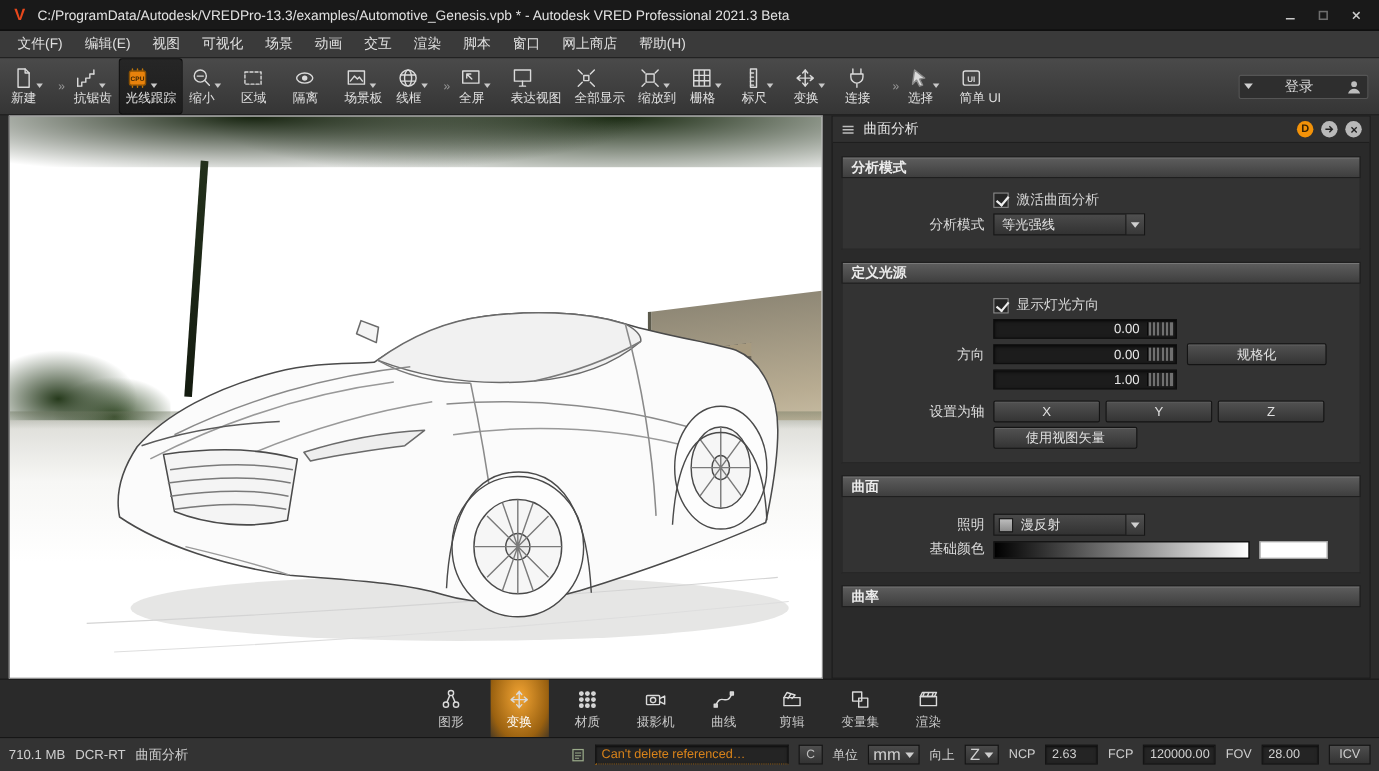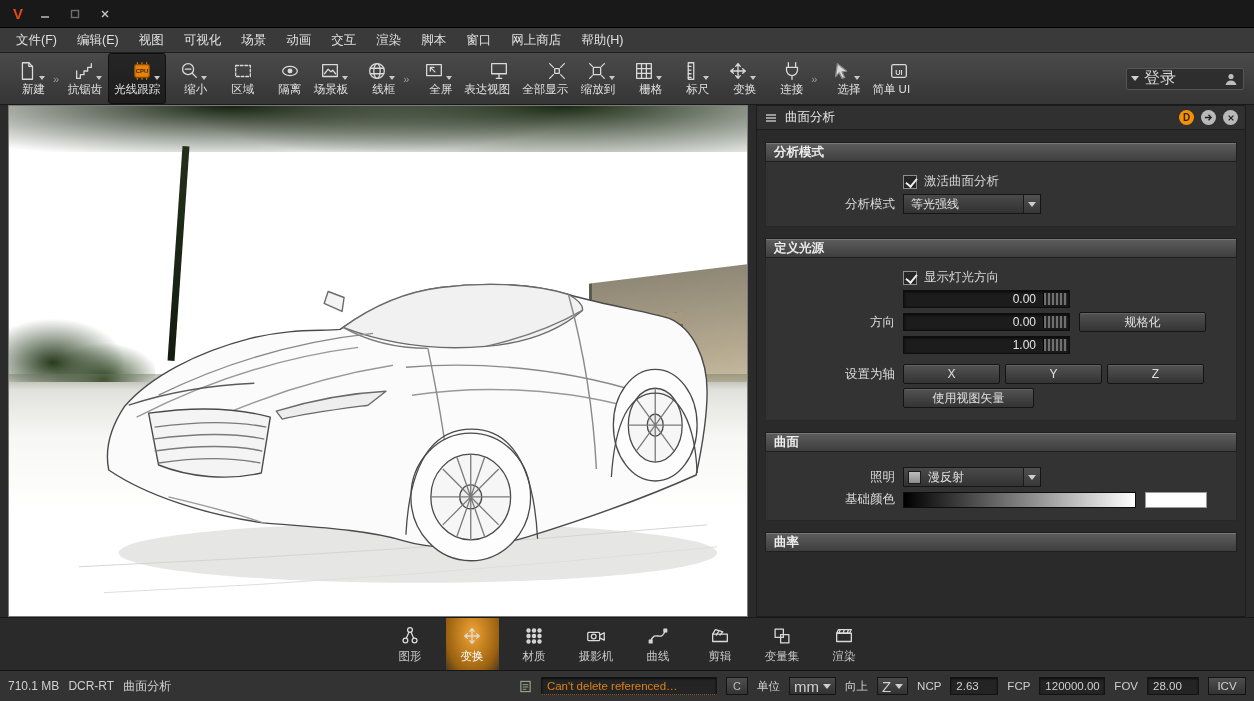--- a/index.html
+++ b/index.html
@@ -15,32 +15,32 @@
   .winbtn { width:22px; height:18px; display:flex; align-items:center; justify-content:center; }
   .winbtn svg { width:12px; height:12px; stroke:#c9c9c9; stroke-width:1.4; fill:none; }
   .winbtn.dim svg { stroke:#6e6e6e; }
 
   
   .menubar { height:25px; background:#3a3a3a; border-bottom:1px solid #1d1d1d; display:flex; align-items:center; padding:0 6px; }
   .menu-item { padding:3px 10px; font-size:12.5px; color:#e0e0e0; cursor:default; }
 
   
   .toolbar { height:52px; background:linear-gradient(#4a4a4a,#353535); border-bottom:1px solid #1a1a1a; display:flex; align-items:stretch; padding:0 4px; }
-  .tb-item { display:flex; flex-direction:column; align-items:flex-end; justify-content:center; min-width:47px; padding:12px 5px; gap:0; border:1px solid transparent; border-radius:3px; }
+  .tb-item { display:flex; flex-direction:column; align-items:flex-start; justify-content:center; min-width:47px; padding:12px 5px; gap:0; border:1px solid transparent; border-radius:3px; }
   .tb-item.active { background:linear-gradient(#262626,#1d1d1d); border-color:#101010; }
   .tb-item .ic { height:26px; display:flex; align-items:flex-end; gap:1px; }
   .tb-item .lbl { font-size:11.5px; color:#e0e0e0; white-space:nowrap; }
   .i { width:22px; height:22px; fill:none; stroke:#dadada; stroke-width:1.4; stroke-linecap:round; stroke-linejoin:round; }
   .arr { width:0; height:0; border-left:3.5px solid transparent; border-right:3.5px solid transparent; border-top:4px solid #c8c8c8; margin-bottom:2px; }
   .tb-sep { align-self:center; color:#9b9b9b; font-size:11px; padding:0 2px; }
   .tb-sep::before { content:"\00BB"; }
   .tb-spacer { flex:1; }
   .login-box { align-self:center; display:flex; align-items:center; width:118px; height:22px; background:#2e2e2e; border:1px solid #555; border-radius:2px; padding:0 4px; gap:5px; margin-right:6px; }
   .caret { width:0; height:0; border-left:4px solid transparent; border-right:4px solid transparent; border-top:5px solid #cfcfcf; }
-  .login-box .lbl { font-size:16px; flex:1; }
+  .login-box .lbl { font-size:13px; flex:1;margin-left:24px; }
   .user-ic { width:16px; height:16px; }
 
   
   .main { height:512px; display:flex; padding-left:8px; gap:8px; background:#2b2b2b; }
 
   .viewport { position:relative; width:740px; height:512px; border:1px solid #7a7a7a; overflow:hidden; background:#fff; flex:none; }
   .sky { position:absolute; left:0; top:0; right:0; height:278px;
     background:
       radial-gradient(180px 130px at 44% 38%, rgba(228,238,238,.95), rgba(228,238,238,0) 70%),
       radial-gradient(110px 80px at 88% 12%, rgba(215,225,228,.85), transparent 70%),
@@ -116,20 +116,21 @@
   .sb-btn { width:38px; text-align:center; background:linear-gradient(#4e4e4e,#333); border:1px solid #141414; height:18px; line-height:16px; font-size:11.5px; }
   .sb-lab { font-size:11.5px; color:#cfcfcf; }
 </style>
 </head>
 <body>
 
 <div class="app">
 
   <div class="titlebar">
     <span class="logo">V</span>
+    <span class="title-text">C:/ProgramData/Autodesk/VREDPro-13.3/examples/Automotive_Genesis.vpb * - Autodesk VRED Professional 2021.3 Beta</span>
     <span class="winbtn">
         <svg viewBox="0 0 12 12">
           <path d="M2 9h8"></path>
         </svg>
       </span>
     <span class="winbtn dim">
         <svg viewBox="0 0 12 12">
           <rect x="2.5" y="2.5" width="7" height="7"></rect>
         </svg>
       </span>

